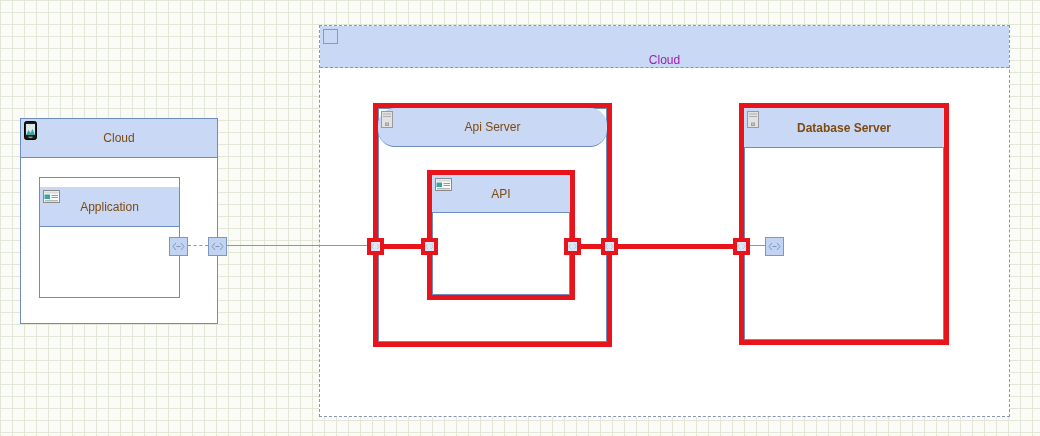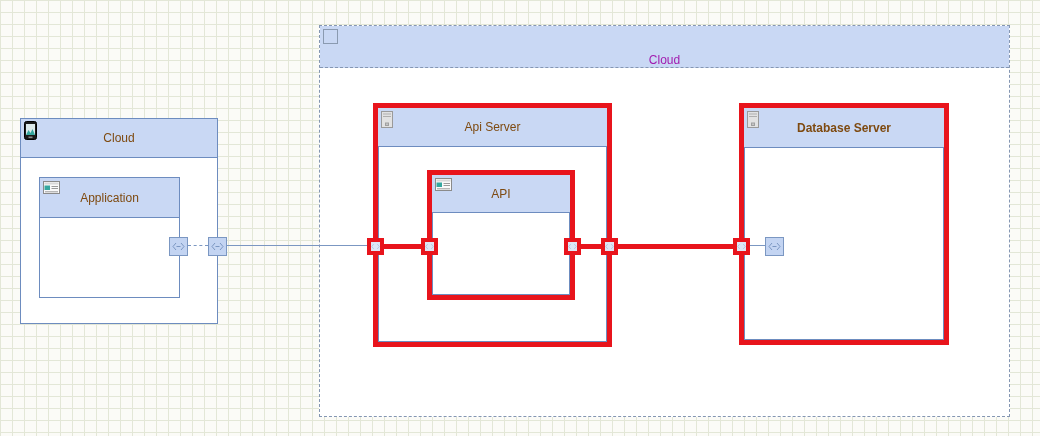--- a/index.html
+++ b/index.html
@@ -72,37 +72,37 @@
           <rect x="2" y="3" width="9" height="11" fill="#dce9ea"></rect>
           <path d="M2 14 L4.5 9 L6.5 12 L8.5 8 L11 14 Z" fill="#35a79f"></path>
           <rect x="4.5" y="15.5" width="4" height="1.6" fill="#8a8a8a"></rect>
         </svg>
       </span>
       <span class="label">Cloud</span>
     </div>
   </div>
 
   <div class="node node-blue" style="left:39px;top:177px;width:141px;height:121px;">
-    <div class="node-header" style="height:40px;">
+    <div class="node-header" style="height:40px;margin-top:9px;">
       <span class="hdr-icon" style="top:3px;">
         <svg width="17" height="13" viewBox="0 0 17 13">
           <rect x="0.5" y="0.5" width="16" height="12" fill="#fafafa" stroke="#8a8a8a"></rect>
           <rect x="1.5" y="1.5" width="14" height="2" fill="#d8d8d8"></rect>
           <rect x="1.5" y="4.5" width="5.5" height="4.5" fill="#35a79f"></rect>
           <line x1="8.5" y1="5.5" x2="15" y2="5.5" stroke="#9a9a9a"></line>
           <line x1="8.5" y1="7.5" x2="15" y2="7.5" stroke="#9a9a9a"></line>
           <line x1="2" y1="10.8" x2="15" y2="10.8" stroke="#9a9a9a"></line>
         </svg>
       </span>
       <span class="label">Application</span>
     </div>
   </div>
 
   <div class="node node-red" style="left:373px;top:103px;width:239px;height:244px;">
-    <div class="node-header" style="height:39px;">
+    <div class="node-header" style="height:39px;border-radius:17px;">
       <span class="hdr-icon" style="top:3px;">
         <svg width="12" height="17" viewBox="0 0 12 17">
           <rect x="0.5" y="0.5" width="11" height="16" fill="#e2e2e2" stroke="#9a9a9a"></rect>
           <line x1="2" y1="3" x2="10" y2="3" stroke="#afafaf"></line>
           <line x1="2" y1="5.5" x2="10" y2="5.5" stroke="#afafaf"></line>
           <rect x="4.5" y="12" width="3" height="2.5" fill="#c6c6c6" stroke="#a0a0a0"></rect>
         </svg>
       </span>
       <span class="label">Api Server</span>
     </div>

